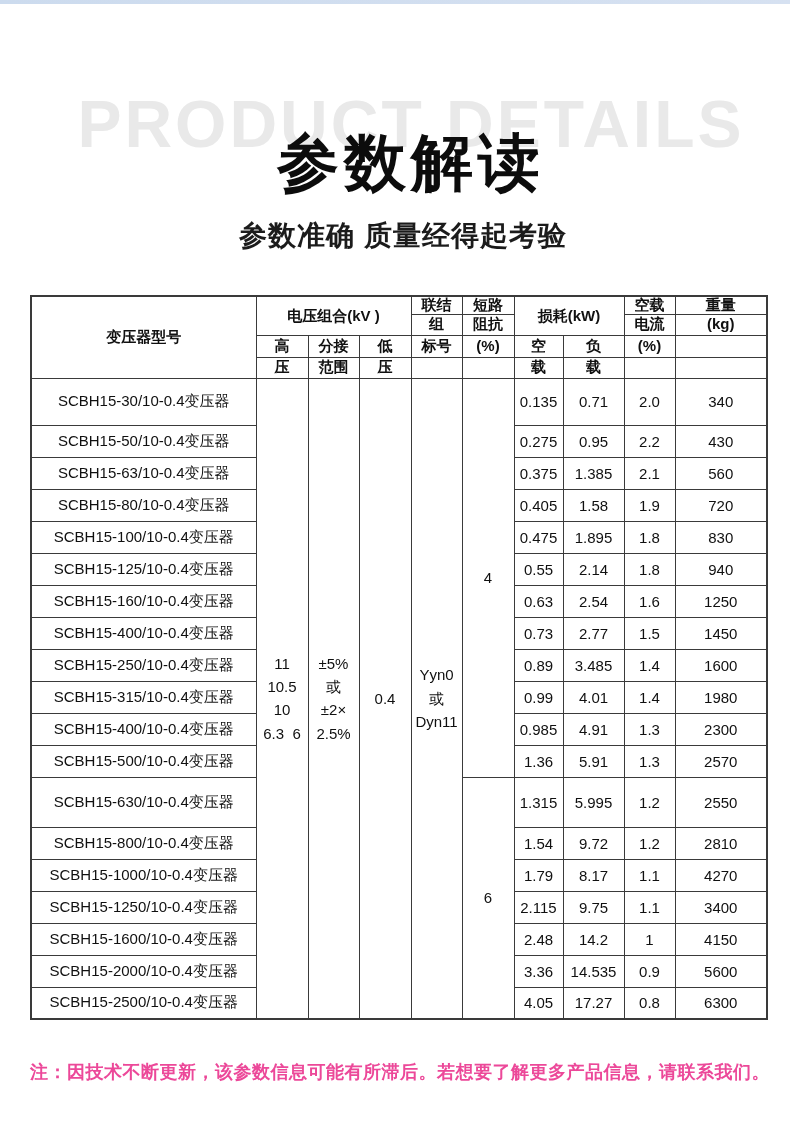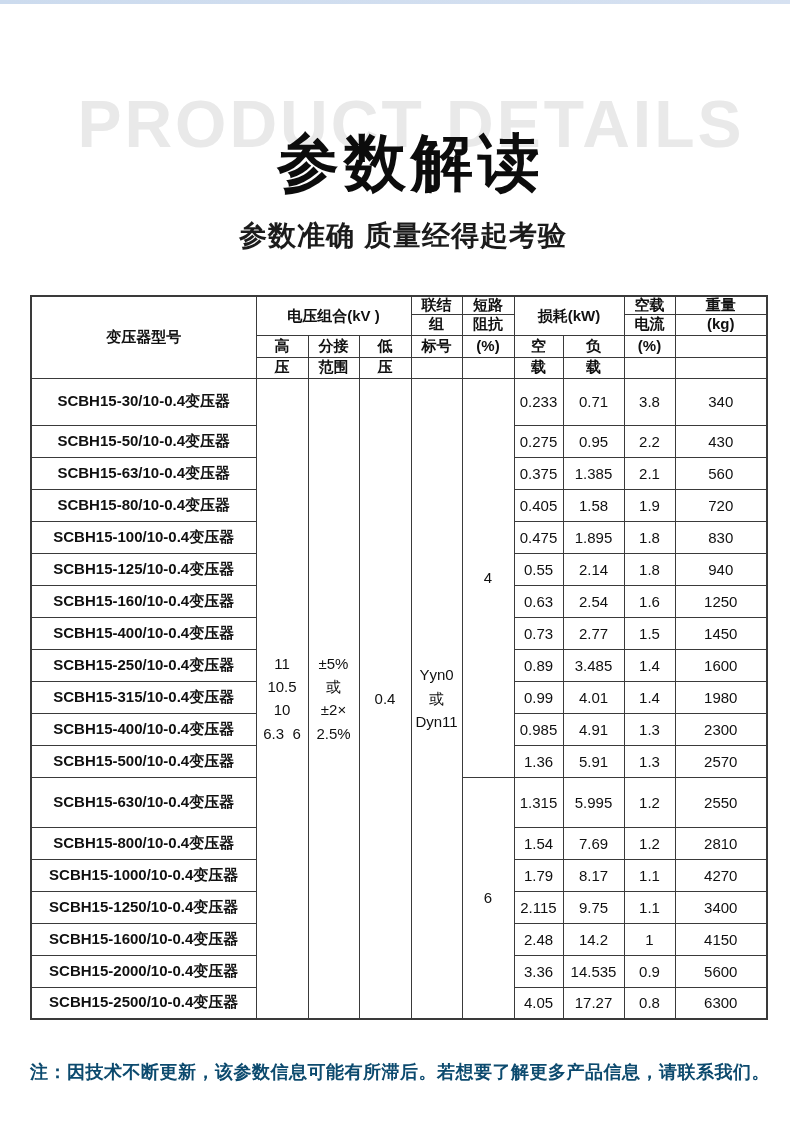--- a/index.html
+++ b/index.html
@@ -51,26 +51,26 @@
   }
   .spec thead th { font-size: 15px; font-weight: 700; line-height: 1.1; }
   .spec thead tr:nth-child(1) th { height: 17px; }
   .spec thead tr:nth-child(2) th { height: 21px; }
   .spec thead tr:nth-child(3) th { height: 22px; }
   .spec thead tr:nth-child(4) th { height: 21px; }
   .spec tbody td { font-size: 15px; font-weight: 500; }
   .spec tbody tr { height: 32px; }
   .spec tbody tr:nth-child(1) { height: 47px; }
   .spec tbody tr:nth-child(13) { height: 50px; padding-left: 12px; }
-  .spec tbody td.model-cell { font-weight: 700; }
+  .spec tbody td.model-cell { font-weight: 400; }
   .spec tbody td.pre-cell { white-space: pre; line-height: 1.55; }
   .note {
     margin: 40px 24px 0 30px;
     font-size: 18px; font-weight: 600;
-    color: #0c4a6e; letter-spacing: 0.5px;
+    color: #ec4899; letter-spacing: 0.5px;
     white-space: nowrap;
   }
 </style>
 </head>
 <body>
 
 <div class="topbar"></div>
 
 <header class="hero">
   <div class="watermark">PRODUCT DETAILS</div>
@@ -139,23 +139,23 @@
 6.3  6</td>
         <td class="pre-cell" rowspan="19">±5%
 或
 ±2×
 2.5%</td>
         <td class="pre-cell" rowspan="19">0.4</td>
         <td class="pre-cell" rowspan="19">Yyn0
 或
 Dyn11</td>
         <td rowspan="12">4</td>
-        <td>0.233</td>
+        <td>0.135</td>
         <td>0.71</td>
-        <td>3.8</td>
+        <td>2.0</td>
         <td>340</td>
       </tr>
       <tr>
         <td class="model-cell">SCBH15-50/10-0.4变压器</td>
         <td>0.275</td>
         <td>0.95</td>
         <td>2.2</td>
         <td>430</td>
       </tr>
       <tr>
@@ -232,21 +232,21 @@
         <td class="model-cell">SCBH15-630/10-0.4变压器</td>
         <td rowspan="7">6</td>
         <td>1.315</td>
         <td>5.995</td>
         <td>1.2</td>
         <td>2550</td>
       </tr>
       <tr>
         <td class="model-cell">SCBH15-800/10-0.4变压器</td>
         <td>1.54</td>
-        <td>7.69</td>
+        <td>9.72</td>
         <td>1.2</td>
         <td>2810</td>
       </tr>
       <tr>
         <td class="model-cell">SCBH15-1000/10-0.4变压器</td>
         <td>1.79</td>
         <td>8.17</td>
         <td>1.1</td>
         <td>4270</td>
       </tr>

